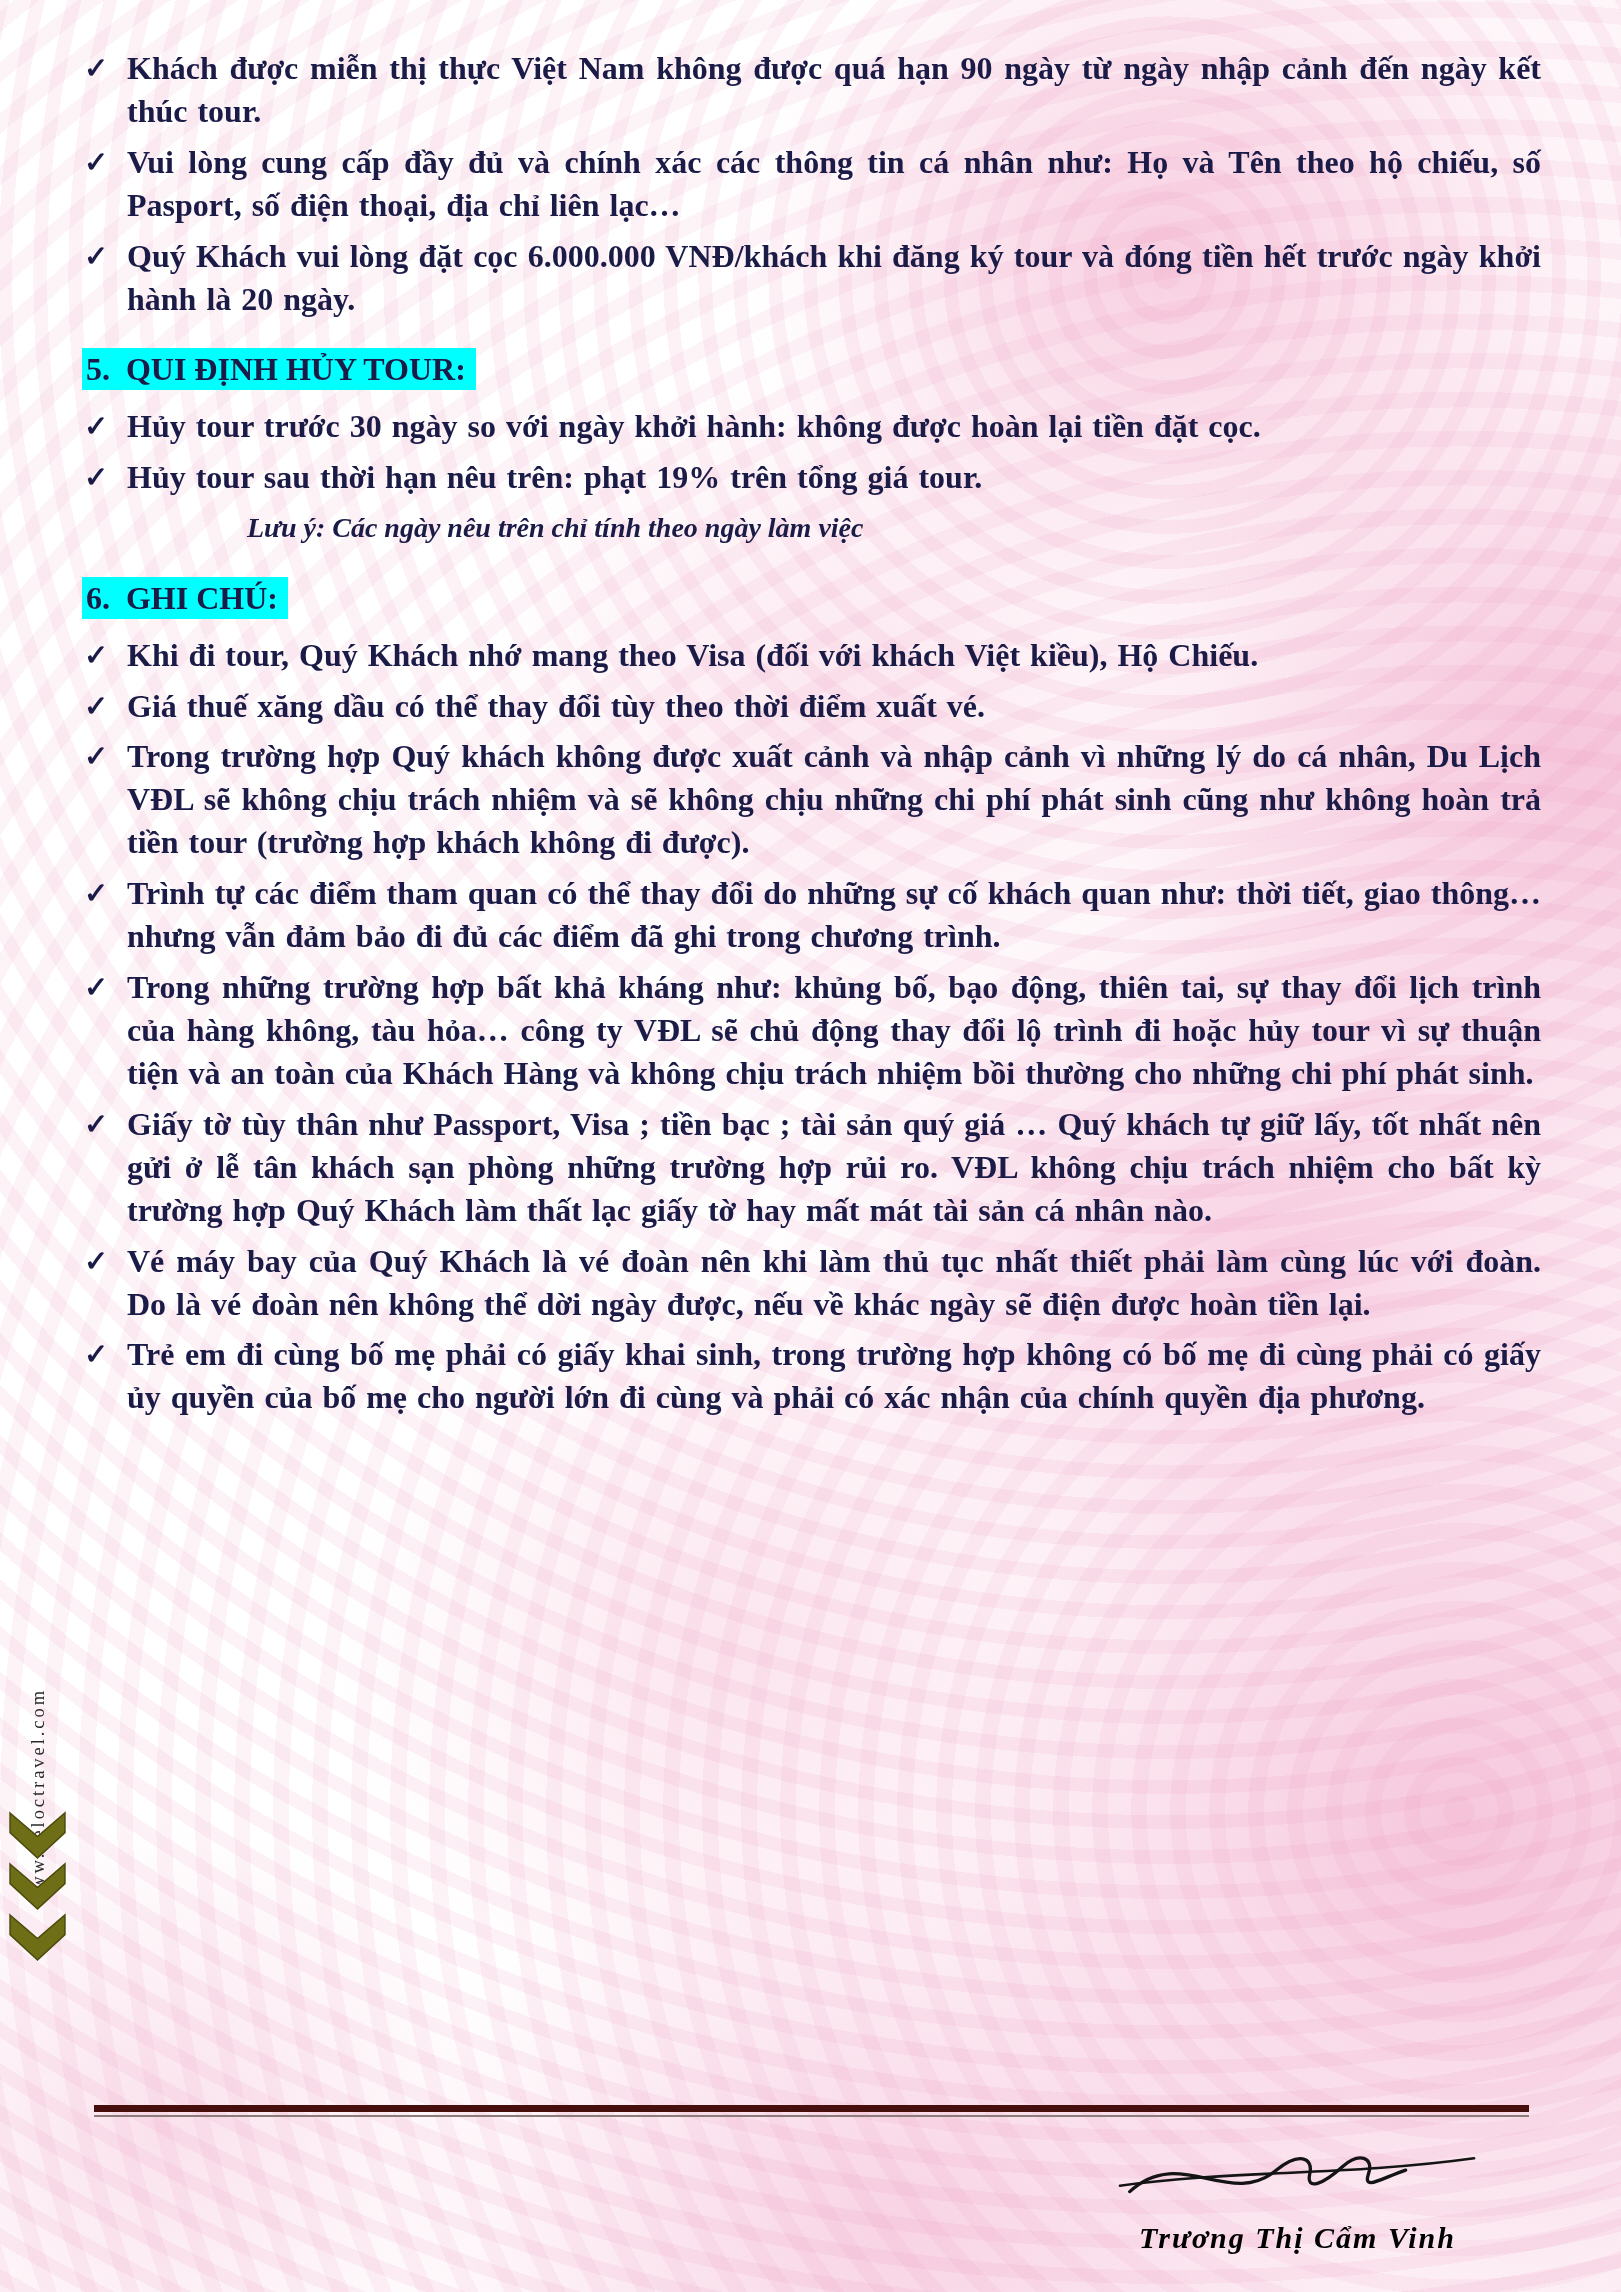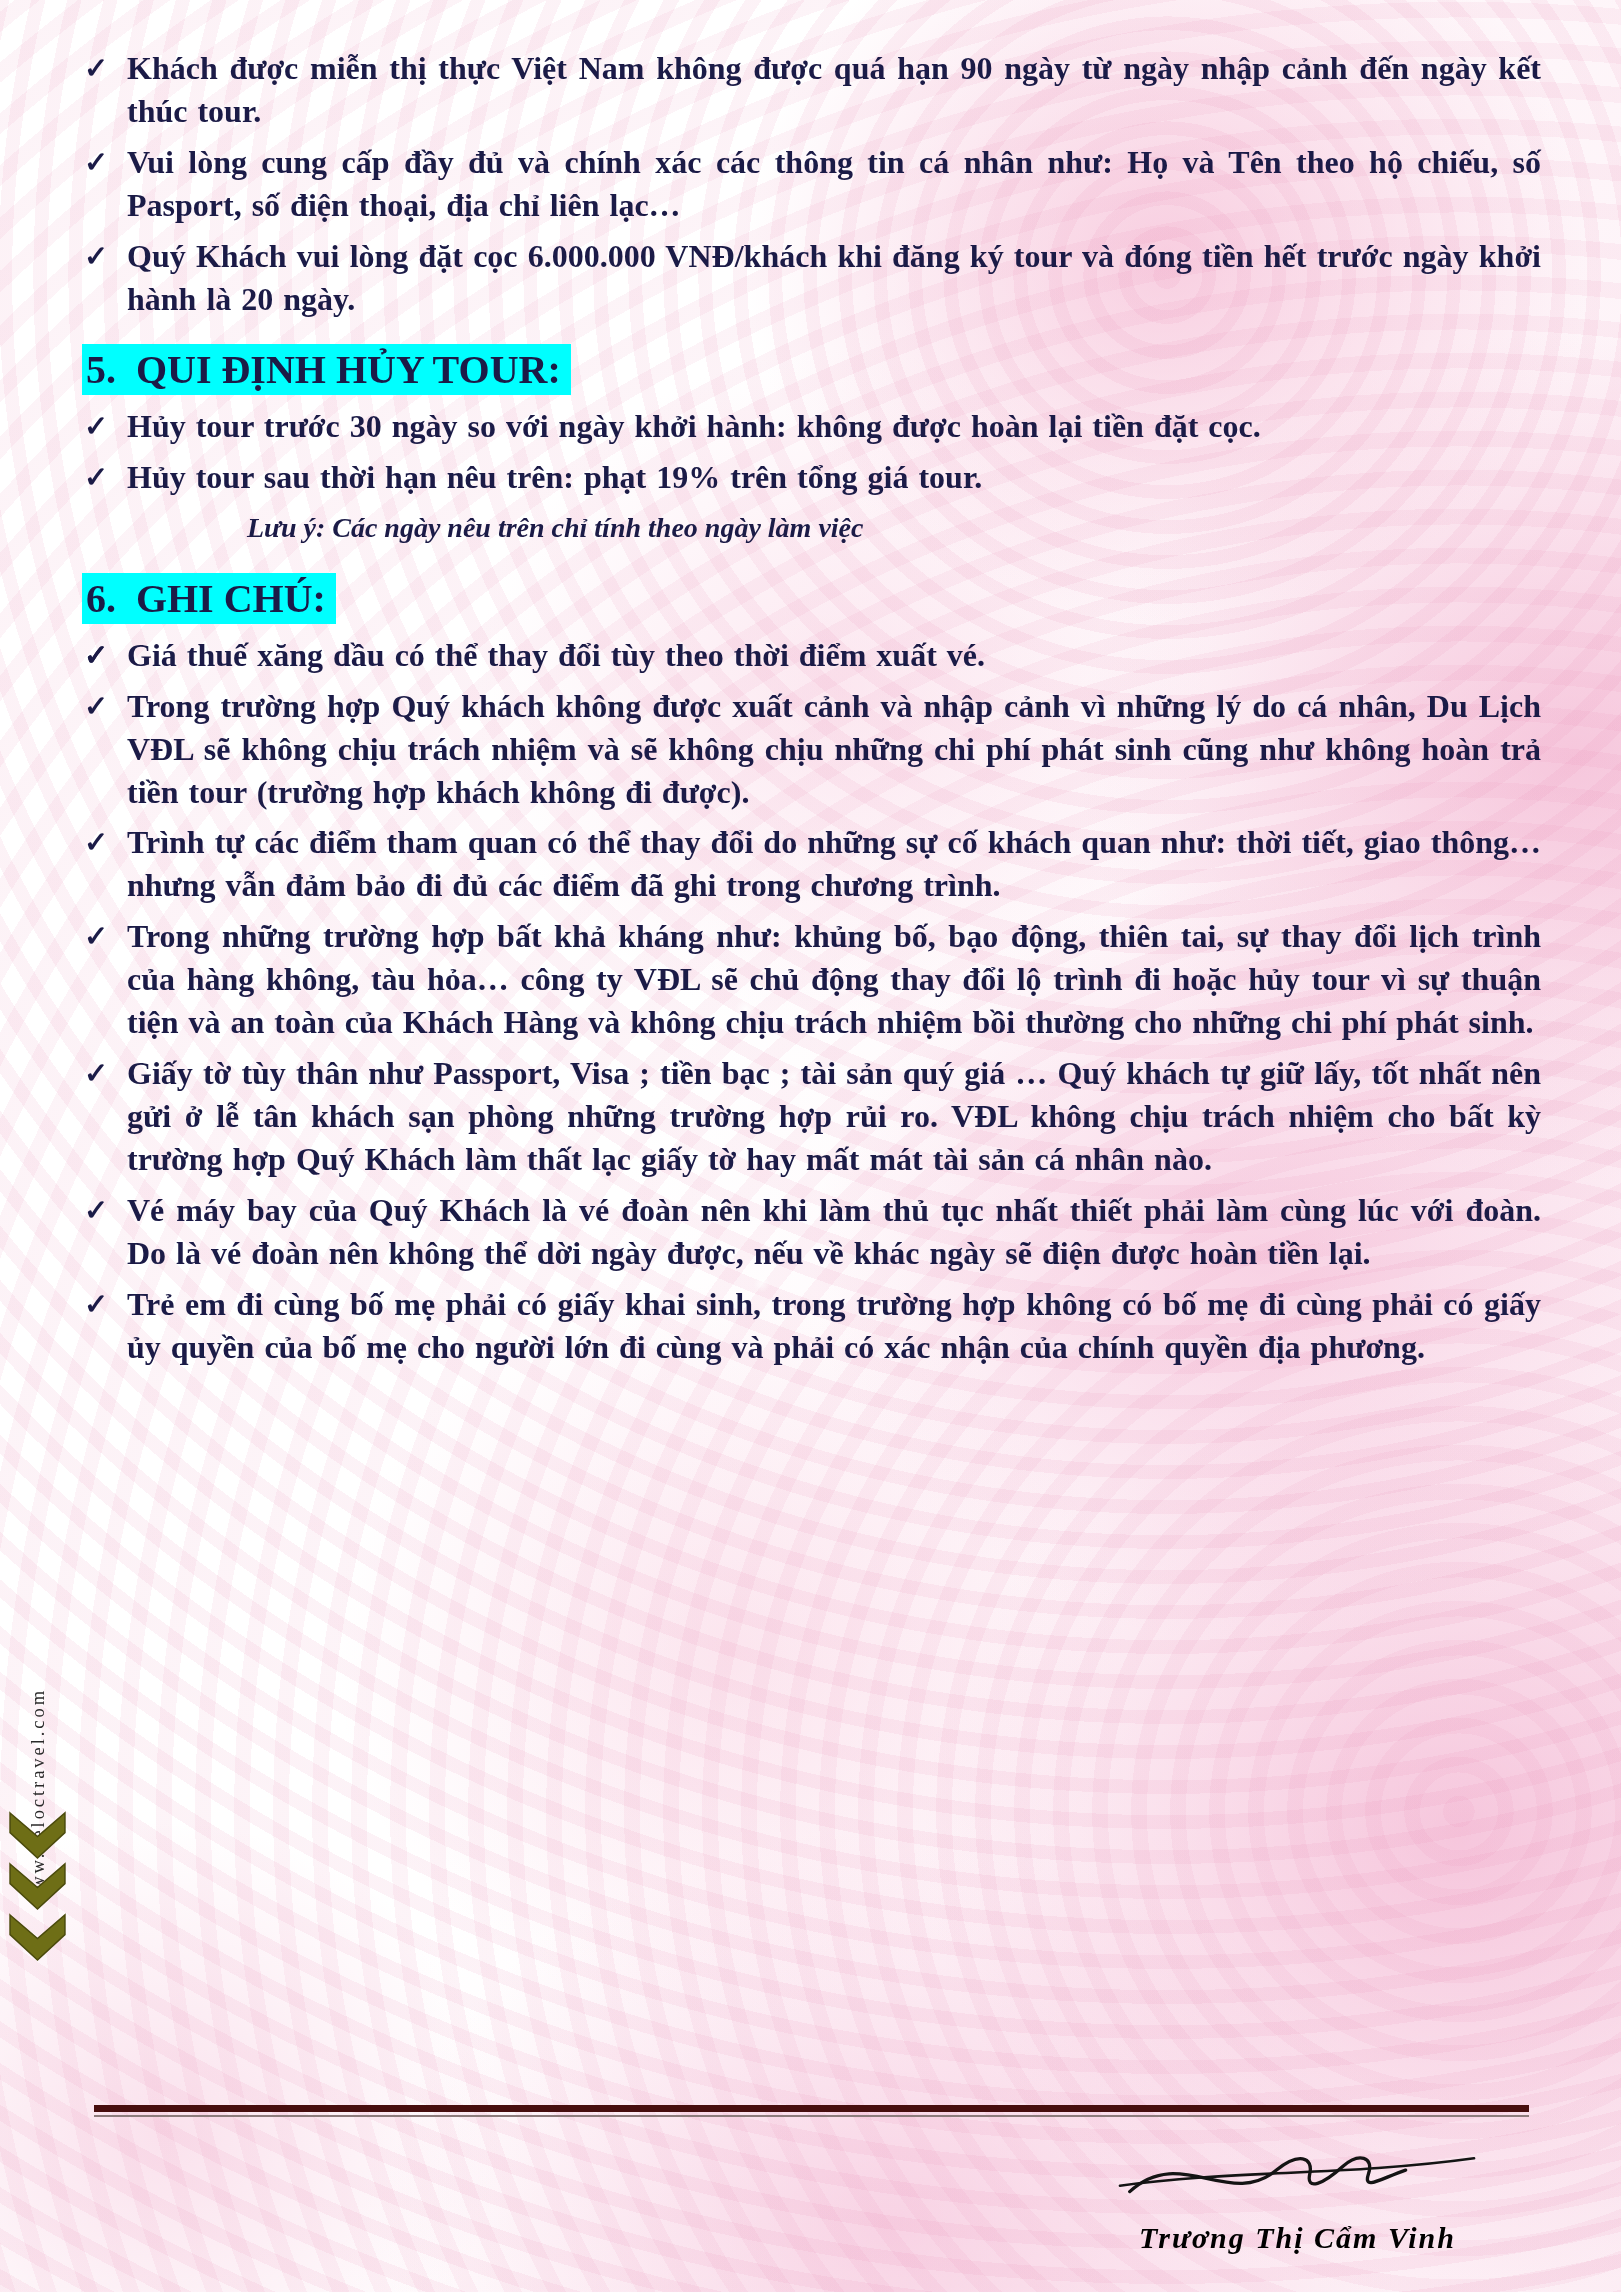--- a/index.html
+++ b/index.html
@@ -53,21 +53,21 @@
     text-align:justify;
     word-spacing:2px;
     margin-bottom:7.8px;
   }
   .check {
     position:absolute; left:2px; top:0;
     font-size:29px; font-weight:700;
   }
   .it { }
 
-  .heading { margin:25.5px 0 11.8px 0; font-size:40px; font-weight:700; line-height:47px; }
+  .heading { margin:25.5px 0 11.8px 0; font-size:32px; font-weight:700; line-height:47px; }
   .hl { background:#00ffff; padding:2.9px 9.8px 2.9px 3.9px; }
 
   .note {
     font-size:28px; font-weight:700; font-style:italic; line-height:43px;
     margin:2px 0 5.9px 165px;
   }
 
   
   .vtext {
     position:absolute; left:27.4px; bottom:387px; z-index:2;
@@ -133,20 +133,21 @@
       <span class="check">✓</span>
       <span>Hủy tour sau thời hạn nêu trên: phạt 19% trên tổng giá tour.</span>
     </div>
     <p class="note">Lưu ý: Các ngày nêu trên chỉ tính theo ngày làm việc</p>
 
     <h2 class="heading">
       <span class="hl">6.&nbsp;&nbsp;GHI CHÚ:</span>
     </h2>
     <div class="bullet">
       <span class="check">✓</span>
+      <span>Khi đi tour, Quý Khách nhớ mang theo Visa (đối với khách Việt kiều), Hộ Chiếu.</span>
     </div>
     <div class="bullet">
       <span class="check">✓</span>
       <span class="it">Giá thuế xăng dầu có thể thay đổi tùy theo thời điểm xuất vé.</span>
     </div>
     <div class="bullet">
       <span class="check">✓</span>
       <span>Trong trường hợp Quý khách không được xuất cảnh và nhập cảnh vì những lý do cá nhân, Du Lịch VĐL sẽ không chịu trách nhiệm và sẽ không chịu những chi phí phát sinh cũng như không hoàn trả tiền tour (trường hợp khách không đi được).</span>
     </div>
     <div class="bullet">

